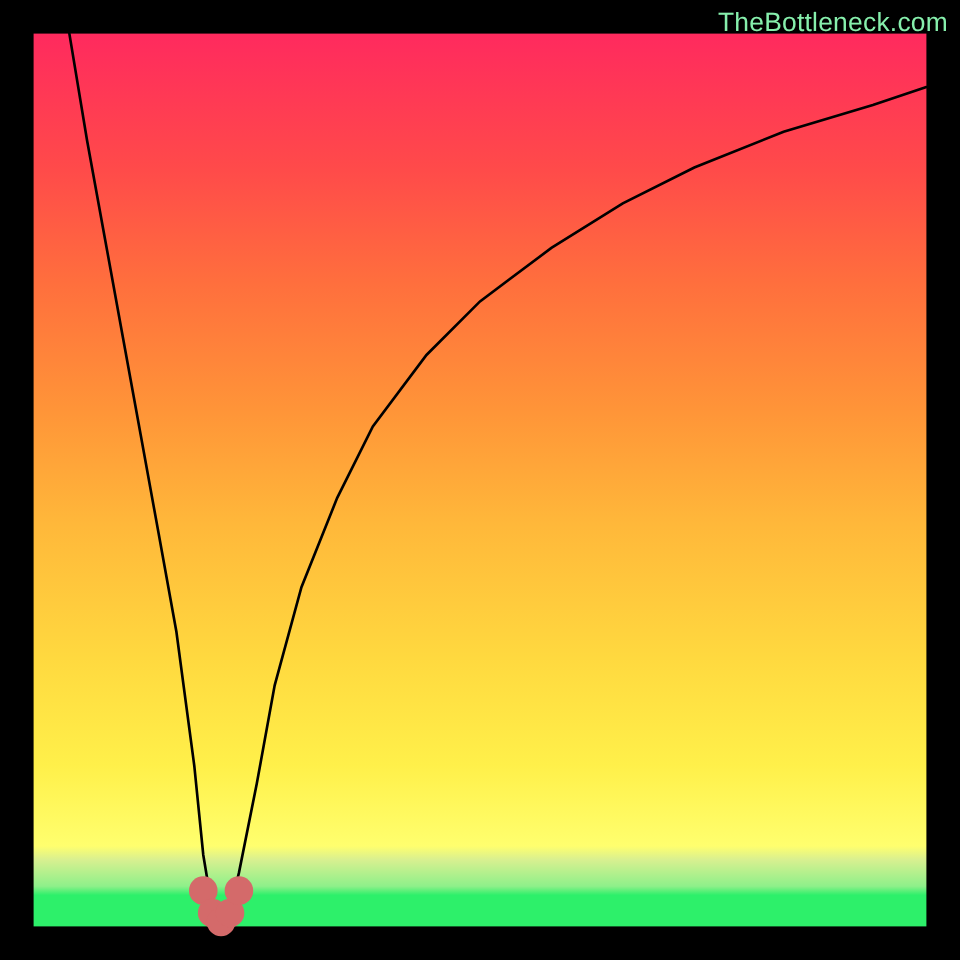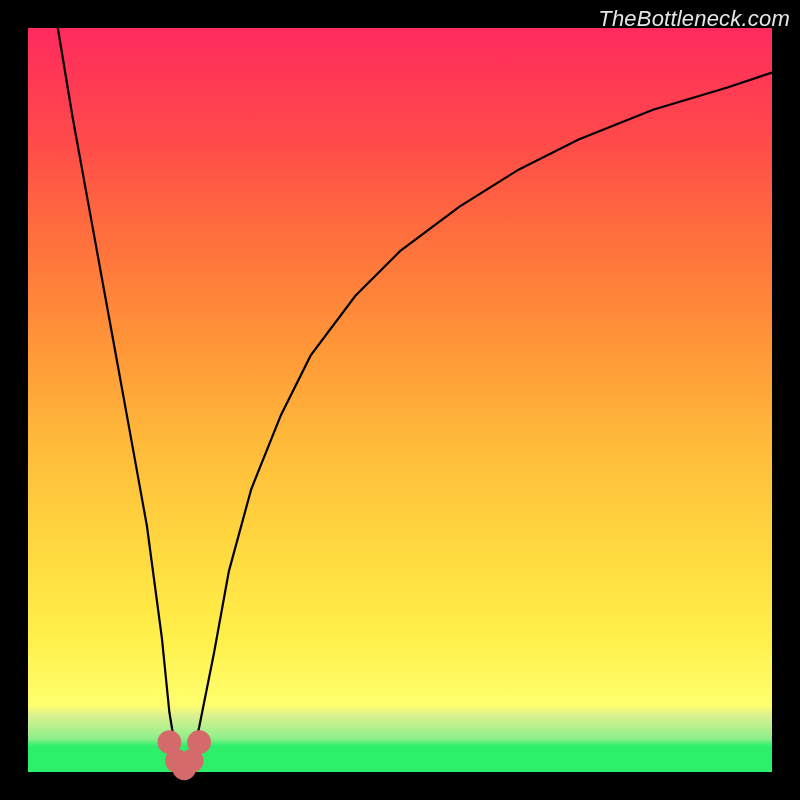--- a/index.html
+++ b/index.html
@@ -38,25 +38,24 @@
       #ff9438 58%,
       #ff6f3d 72%,
       #ff4a4a 85%,
       #ff2a5e 100%
     );
   }
   .watermark {
     position: absolute;
     top: 6px;
     right: 10px;
-    color: #e5e5e5;
+    color: #86efac;
     font-size: 22px;
     letter-spacing: 0.2px;
     user-select: none;
-    font-style: italic;
   }
   svg.curve {
     position: absolute;
     top: 0;
     left: 0;
     width: 744px;
     height: 744px;
     overflow: visible;
   }
 </style>

